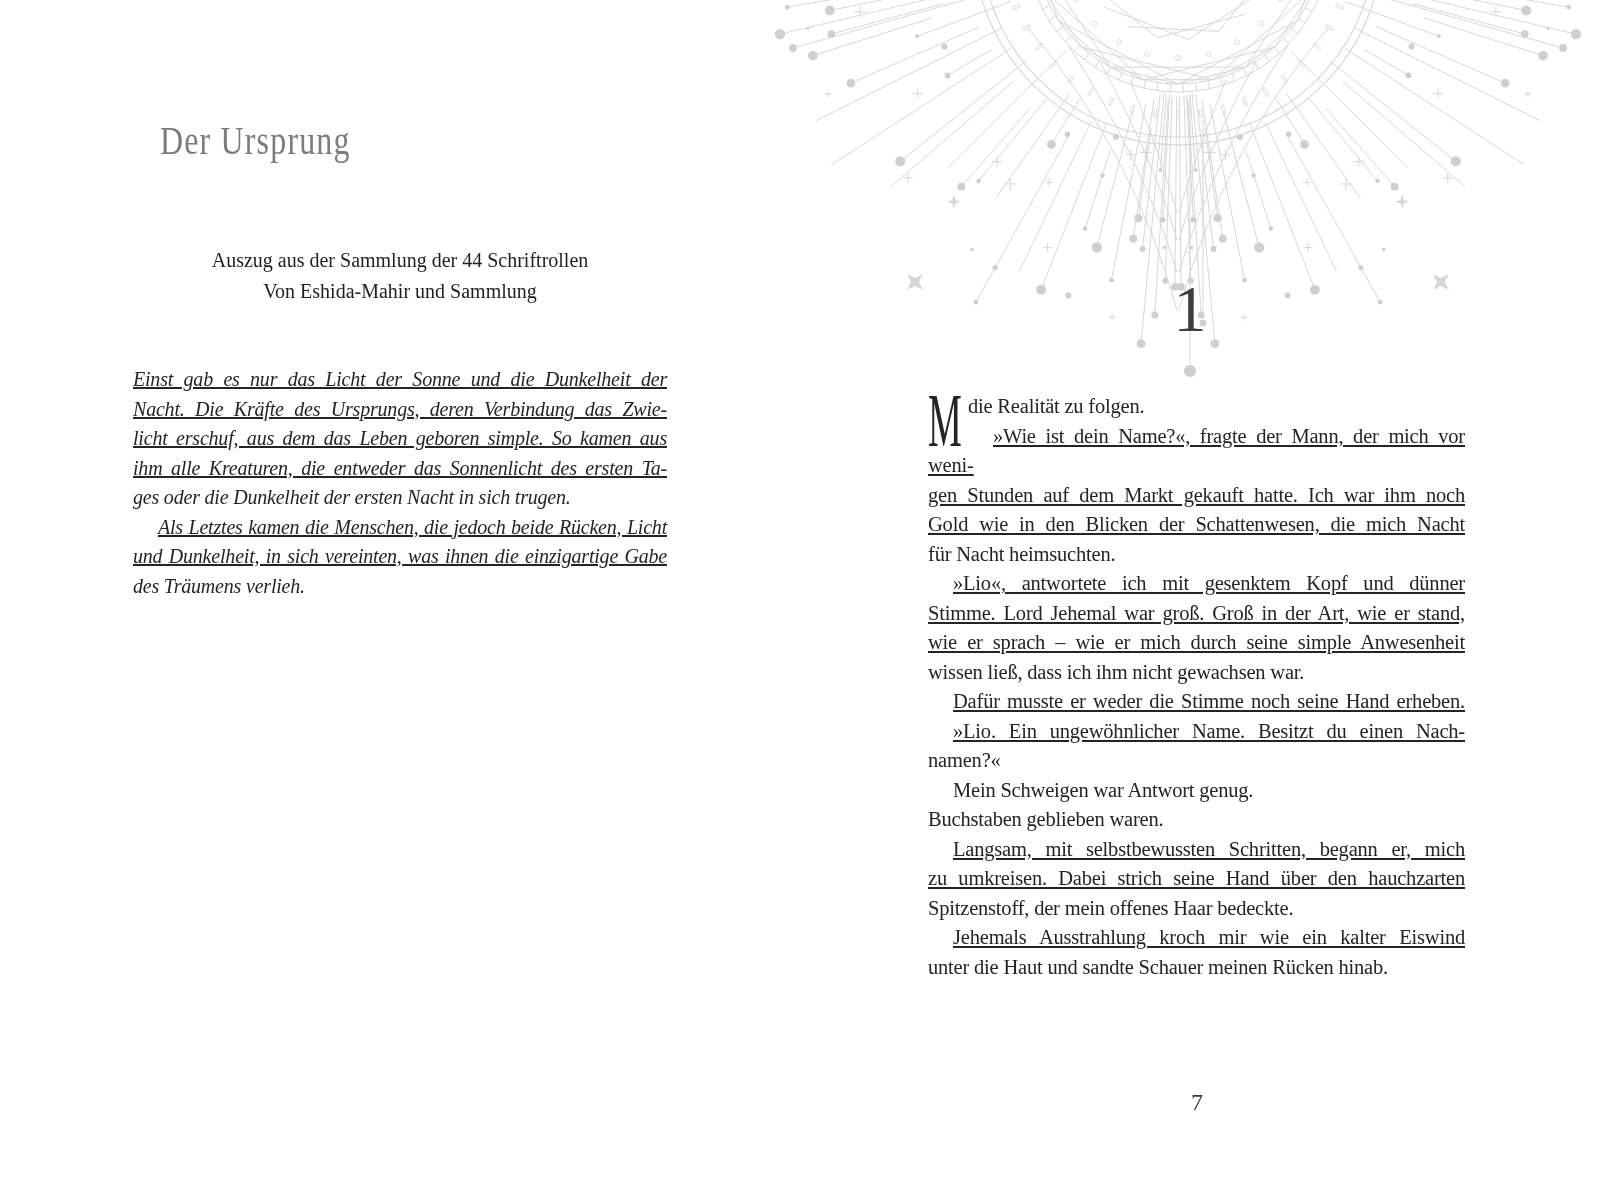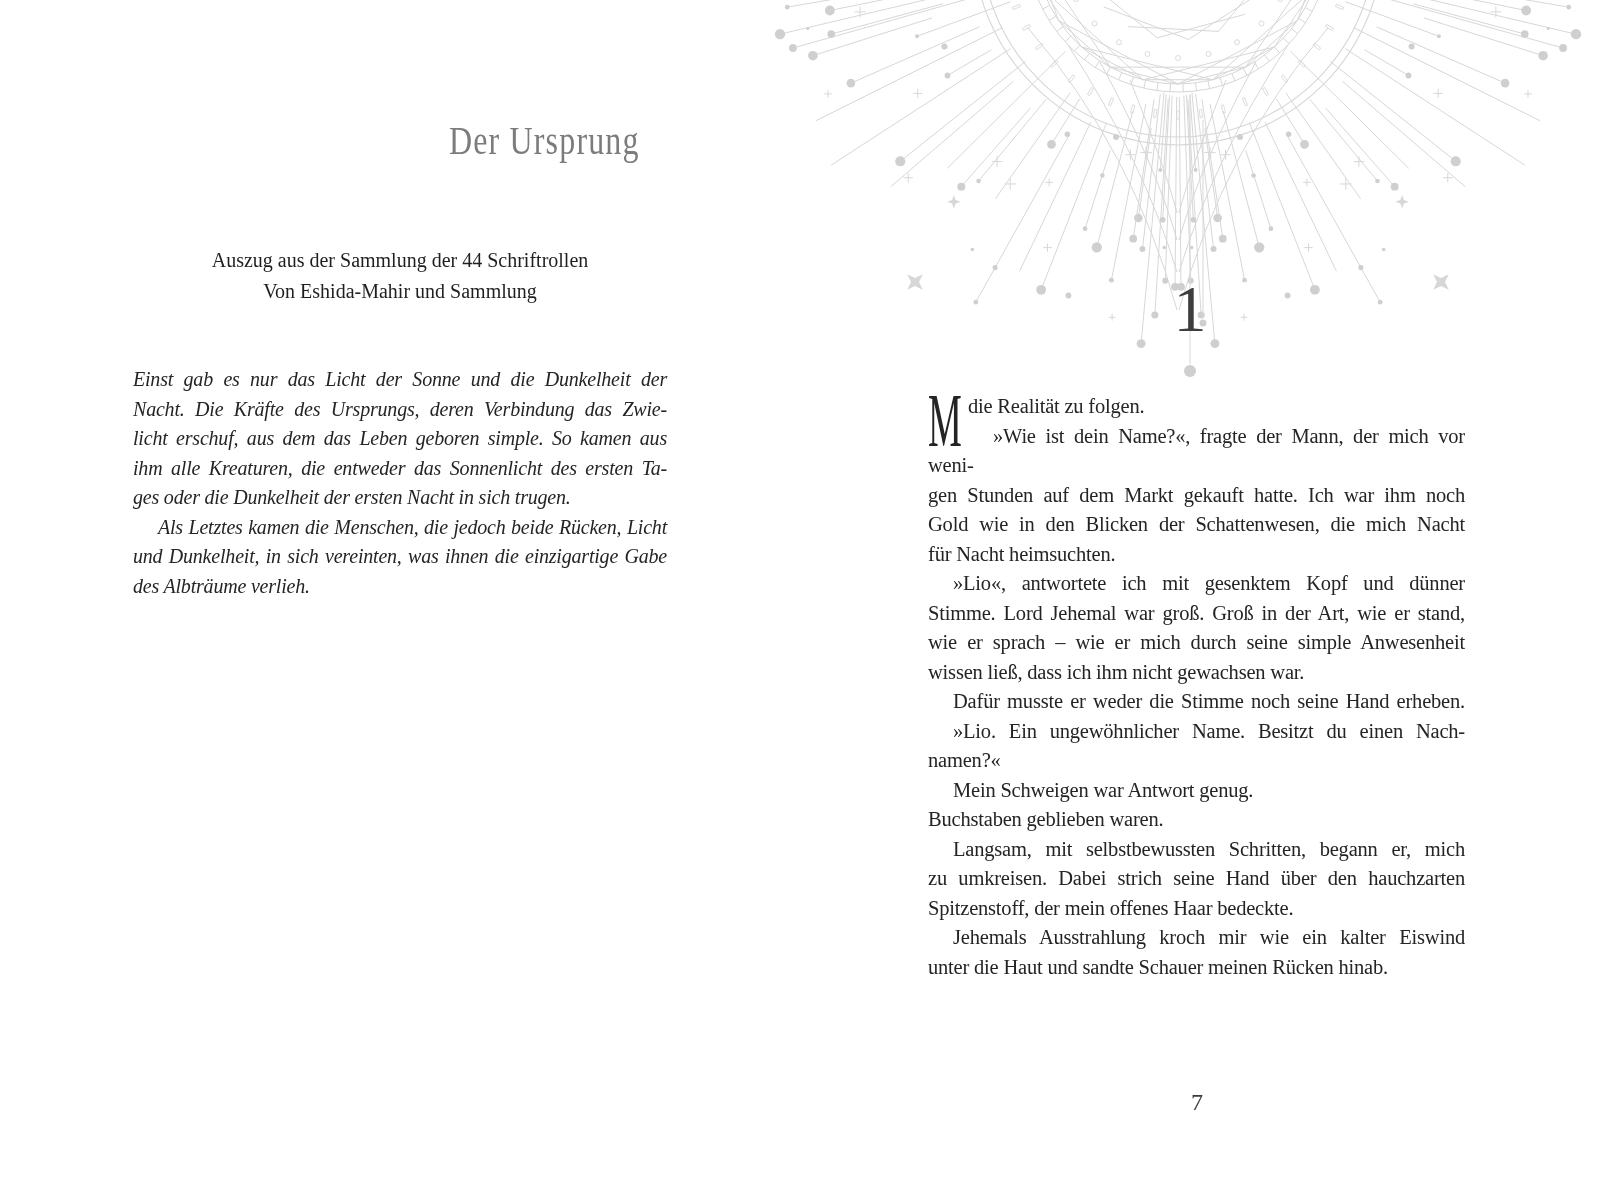--- a/index.html
+++ b/index.html
@@ -7,21 +7,21 @@
     width:1600px;height:1186px;position:relative;overflow:hidden;
     background:#ffffff;
     font-family:"Liberation Serif","DejaVu Serif",serif;
     color:#262626;
   }
   .page{position:absolute;inset:0;}
 
   
   .title{
     position:absolute;left:133px;top:116px;width:534px;margin:0;
-    text-align:right;font-weight:400;font-size:41px;color:#7c7c7c;
+    text-align:left;font-weight:400;font-size:41px;color:#7c7c7c;
   }
   .title .stretch{
     display:inline-block;transform:scaleX(0.78);transform-origin:50% 50%;
     letter-spacing:1.5px;
   }
   .subtitle{
     position:absolute;left:133px;top:245px;width:534px;
     text-align:center;font-size:20px;line-height:31px;color:#1f1f1f;
   }
   .epigraph{
@@ -40,21 +40,21 @@
     position:absolute;left:928px;top:392px;width:537px;
     font-size:20.5px;line-height:29.5px;letter-spacing:-0.2px;color:#242424;
   }
   .folio{
     position:absolute;left:1137px;top:1088px;width:120px;
     text-align:center;font-size:24px;line-height:28px;color:#3a3a3a;
   }
 
   
   .line{min-height:29.5px;}
-  .line.j{text-align:justify;text-align-last:justify;}
+  .line.j{text-align:justify;text-align-last:justify;text-decoration:underline;}
   .line.ind{text-indent:25px;}
 
   .dropcap{
     float:left;width:34px;height:56px;margin:3px 6px 0 0;
     font-size:76px;line-height:50px;color:#242424;
     transform:scaleX(0.5);transform-origin:0 0;
   }
 </style>
 </head>
 <body>
@@ -70,21 +70,21 @@
     </div>
 
     <div class="epigraph" id="epigraph">
         <div class="line j">Einst gab es nur das Licht der Sonne und die Dunkelheit der</div>
         <div class="line j">Nacht. Die Kräfte des Ursprungs, deren Verbindung das Zwie-</div>
         <div class="line j">licht erschuf, aus dem das Leben geboren simple. So kamen aus</div>
         <div class="line j">ihm alle Kreaturen, die entweder das Sonnenlicht des ersten Ta-</div>
         <div class="line">ges oder die Dunkelheit der ersten Nacht in sich trugen.</div>
         <div class="line j ind">Als Letztes kamen die Menschen, die jedoch beide Rücken, Licht</div>
         <div class="line j">und Dunkelheit, in sich vereinten, was ihnen die einzigartige Gabe</div>
-        <div class="line">des Albträume verlieh.</div>
+        <div class="line">des Träumens verlieh.</div>
       </div>
   </section>
 
   <section>
     <svg id="ornament" viewBox="0 0 820 400">
         <circle cx="408" cy="-60" r="205" fill="none" stroke="#d7d7d7" stroke-width="1.1"></circle>
         <circle cx="408" cy="-60" r="197" fill="none" stroke="#d7d7d7" stroke-width="1.1"></circle>
         <circle cx="408" cy="-60" r="152" fill="none" stroke="#d7d7d7" stroke-width="1"></circle>
         <circle cx="408" cy="-60" r="144" fill="none" stroke="#d7d7d7" stroke-width="1"></circle>
         <line x1="550.5986018987861" y1="-39.95907346175058" x2="558.5207464487187" y2="-38.84568865407005" stroke="#d7d7d7" stroke-width="1"></line>

